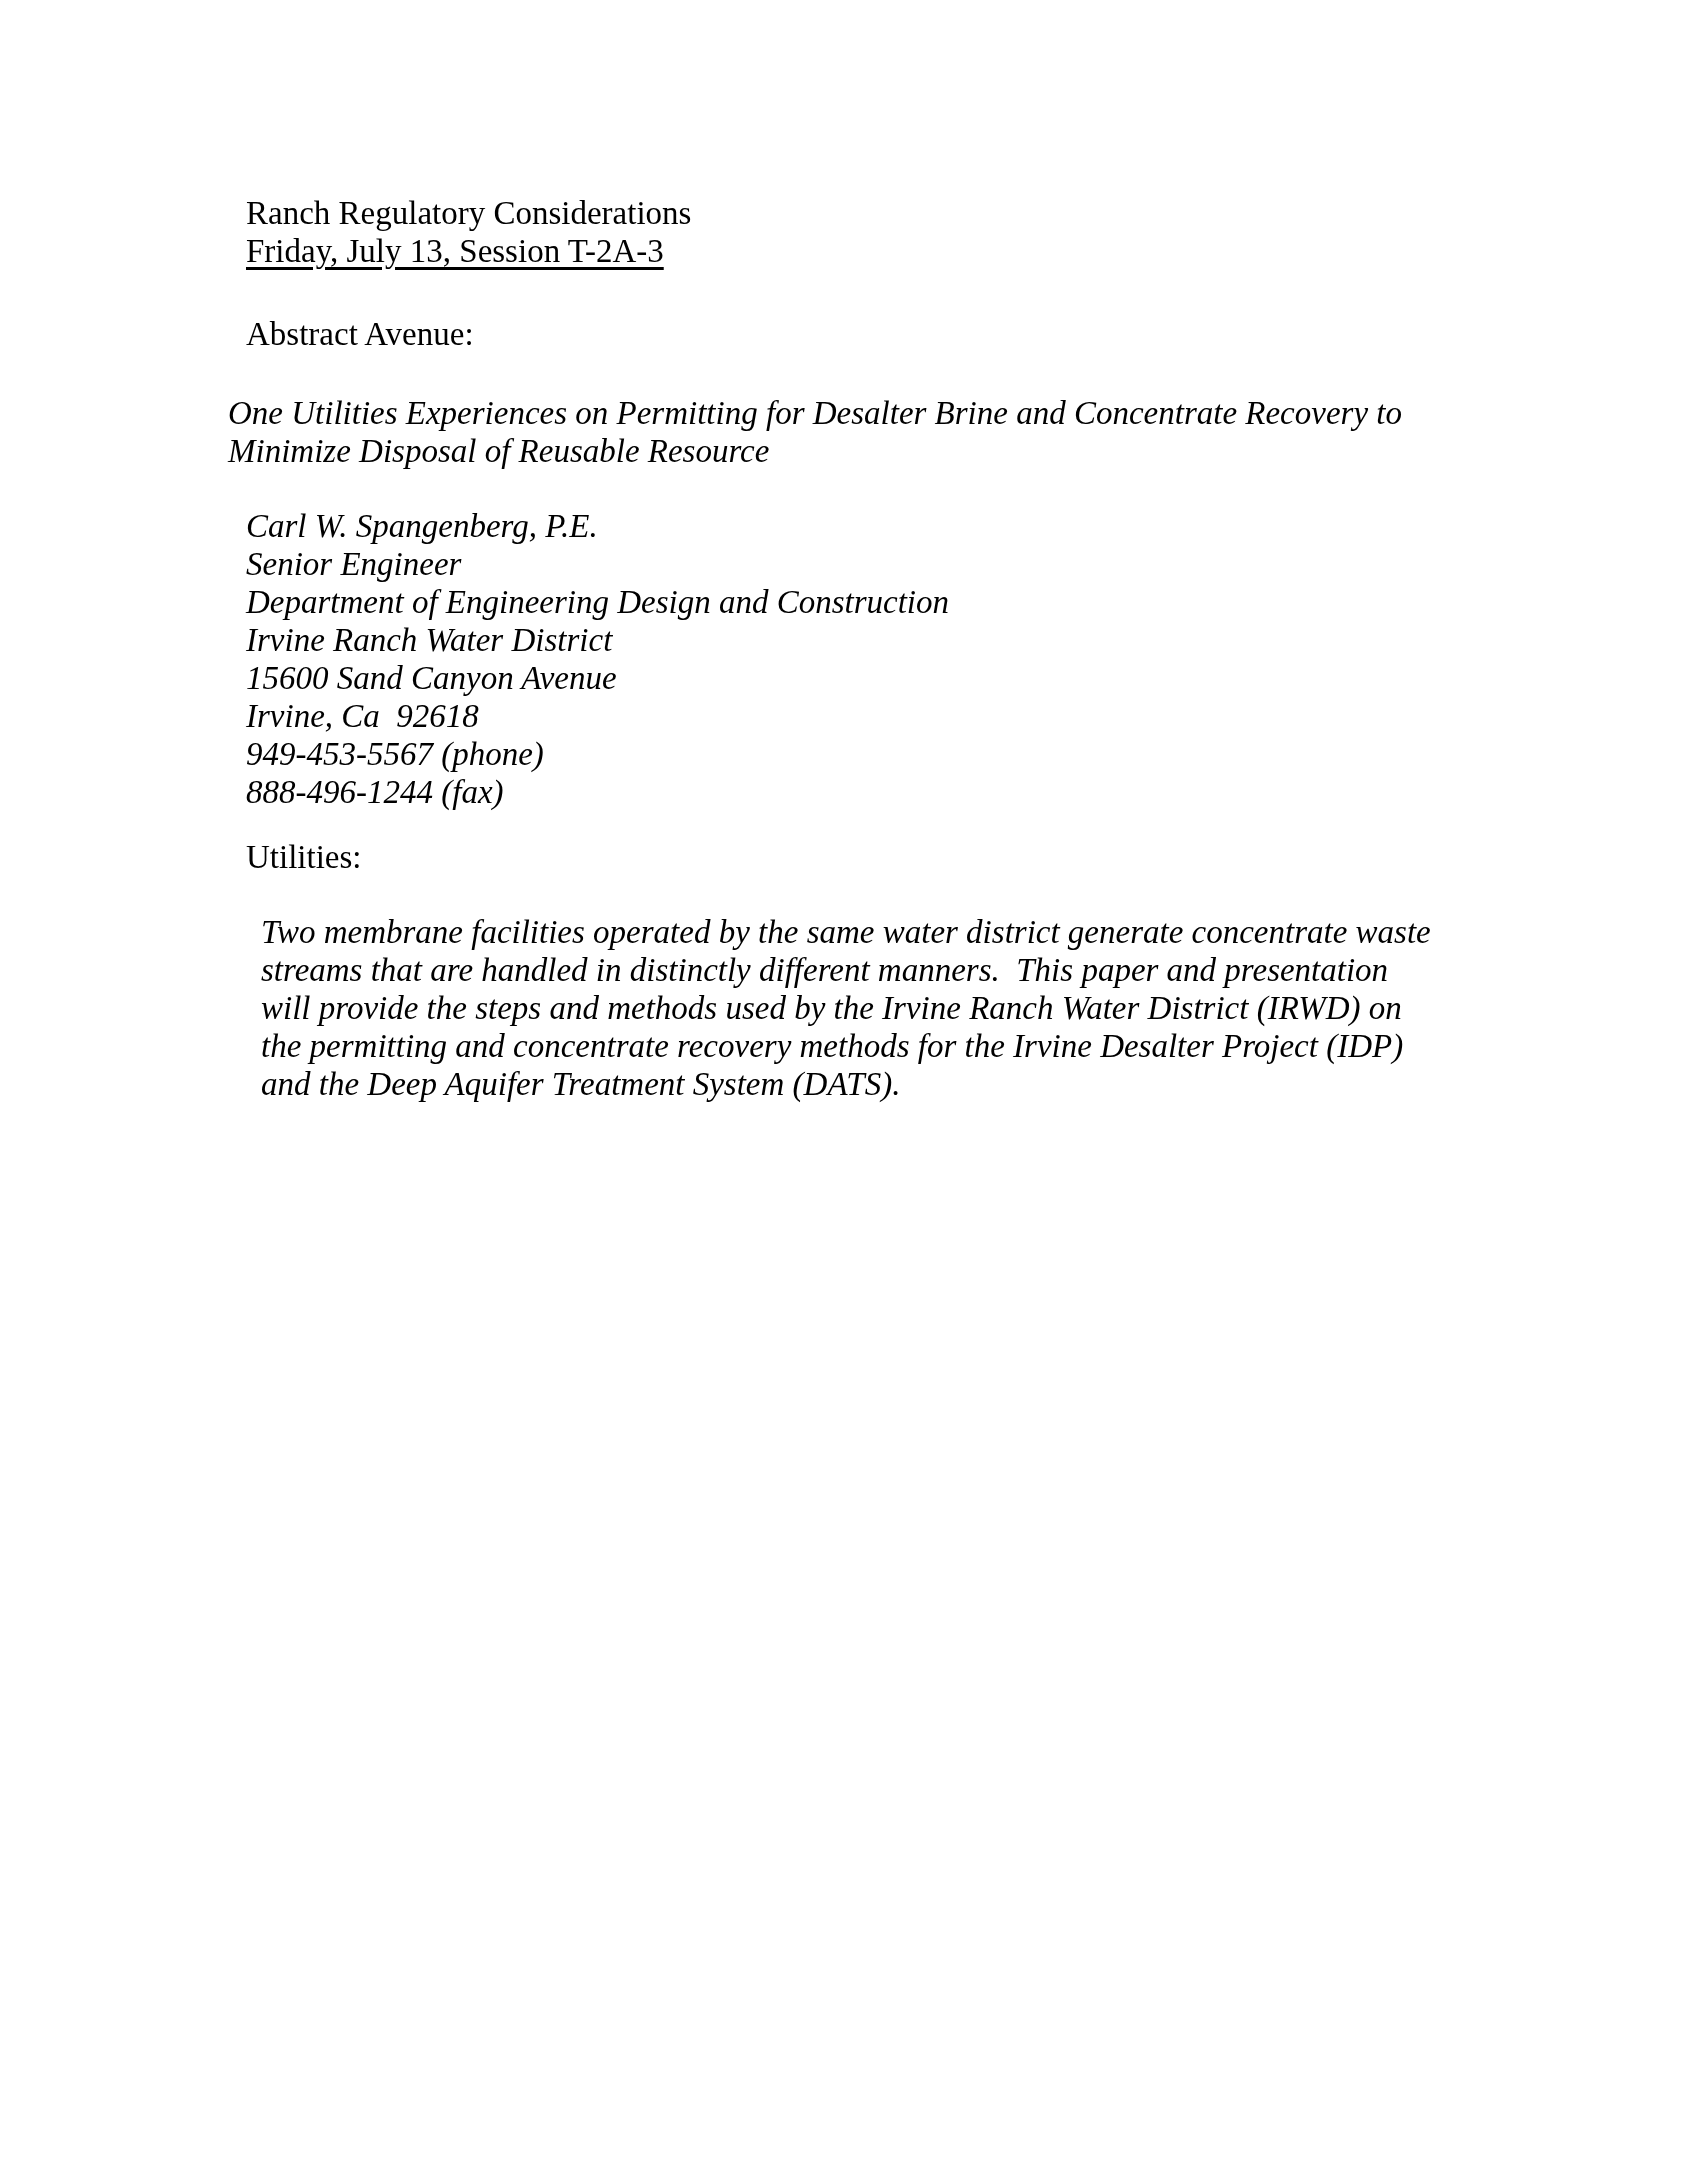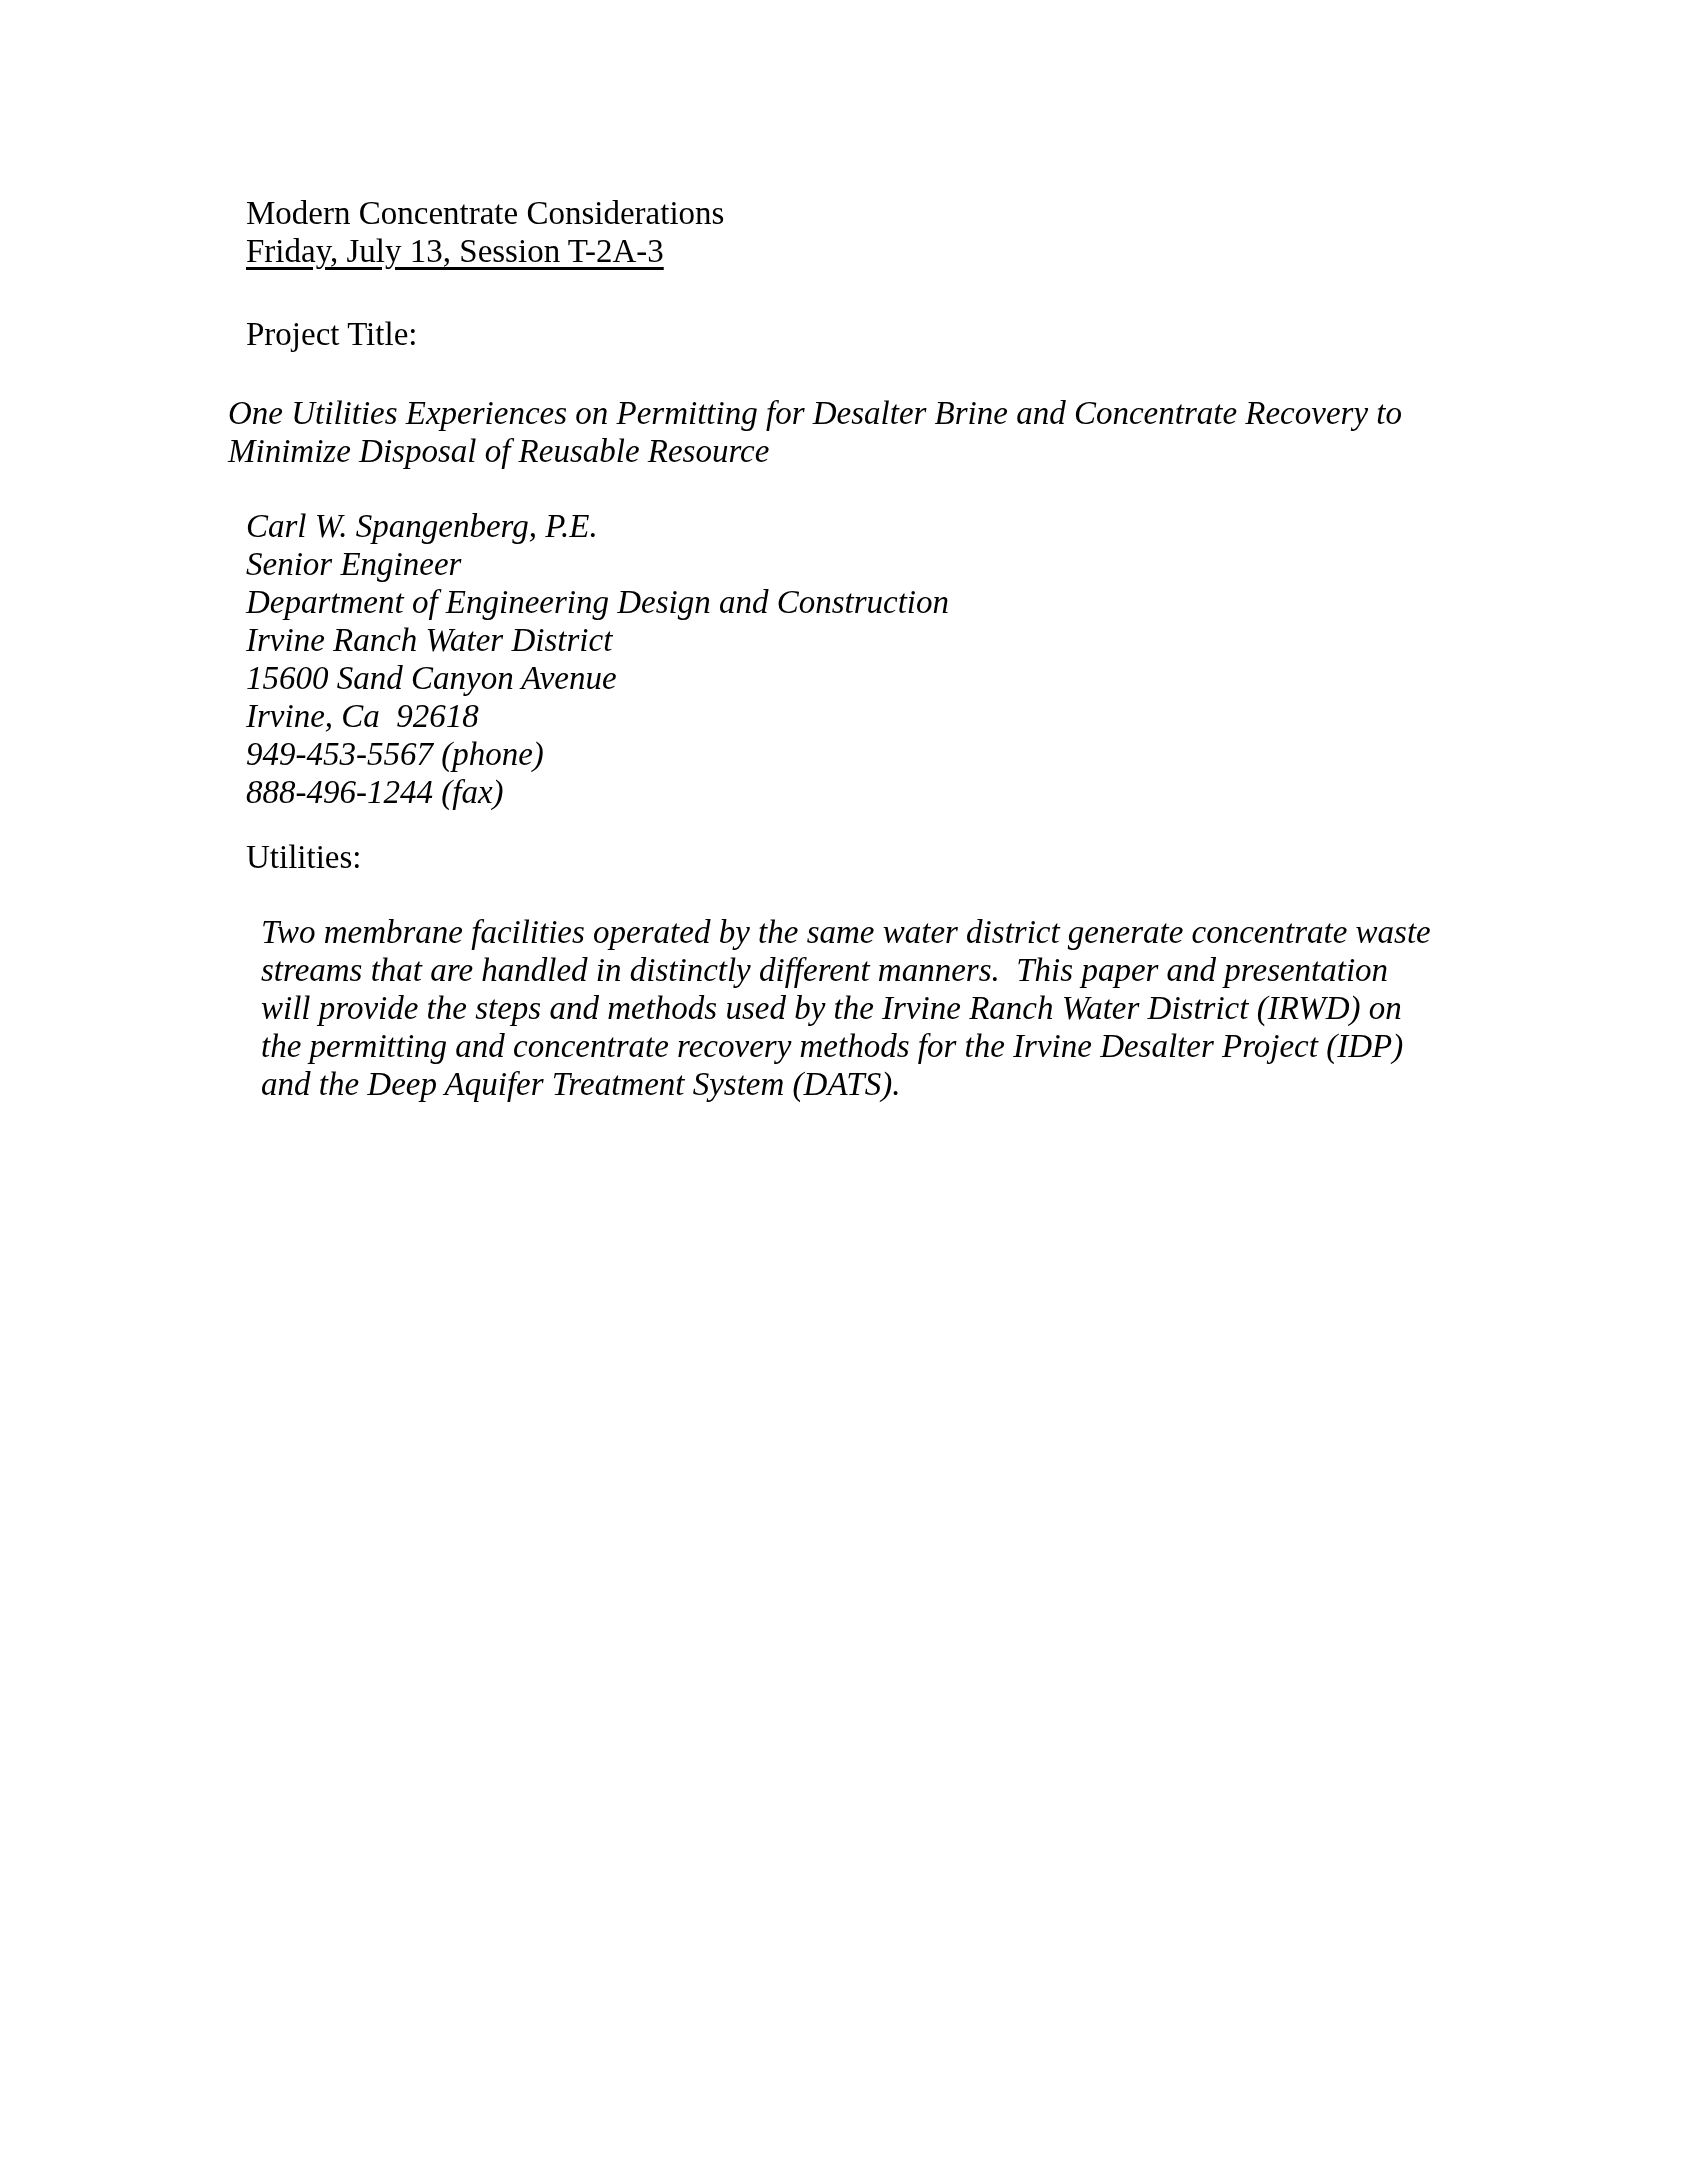--- a/index.html
+++ b/index.html
@@ -58,25 +58,25 @@
     width: 1287px;
     font-style: italic;
     margin-left: 15px;
   }
 </style>
 </head>
 <body>
 
 <div class="page">
 
-  <div class="txt header-line1">Modern Concentrate Considerations</div>
+  <div class="txt header-line1">Ranch Regulatory Considerations</div>
 
   <div class="txt header-line2">Friday, July 13, Session T-2A-3</div>
 
-  <div class="txt abstract-title-label">Project Title:</div>
+  <div class="txt abstract-title-label">Abstract Avenue:</div>
 
   <div class="txt paper-title">One Utilities Experiences on Permitting for Desalter Brine and Concentrate Recovery to
 Minimize Disposal of Reusable Resource</div>
 
   <div class="txt author-block">Carl W. Spangenberg, P.E.
 Senior Engineer
 Department of Engineering Design and Construction
 Irvine Ranch Water District
 15600 Sand Canyon Avenue
 Irvine, Ca  92618

